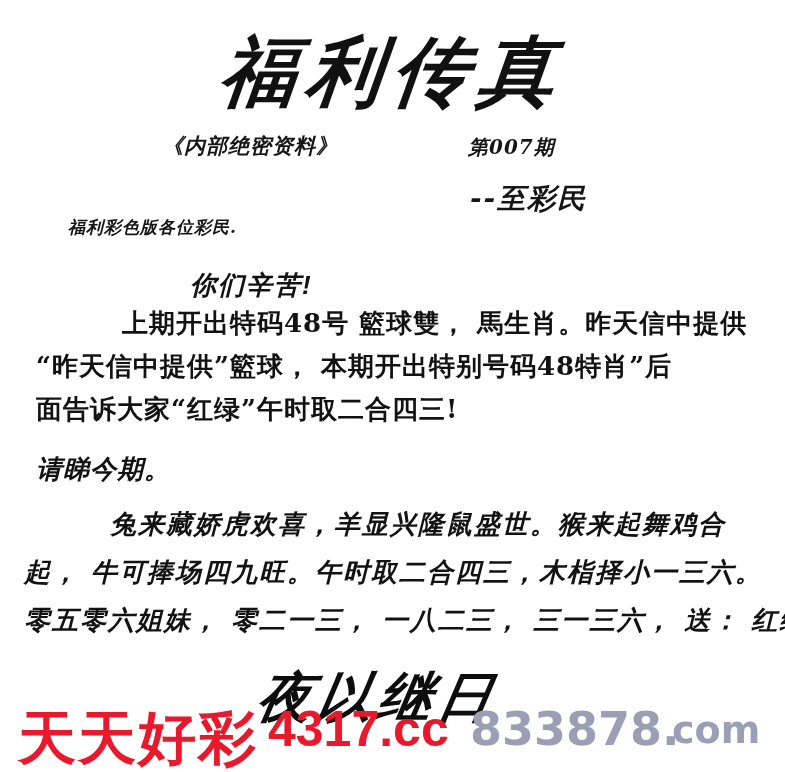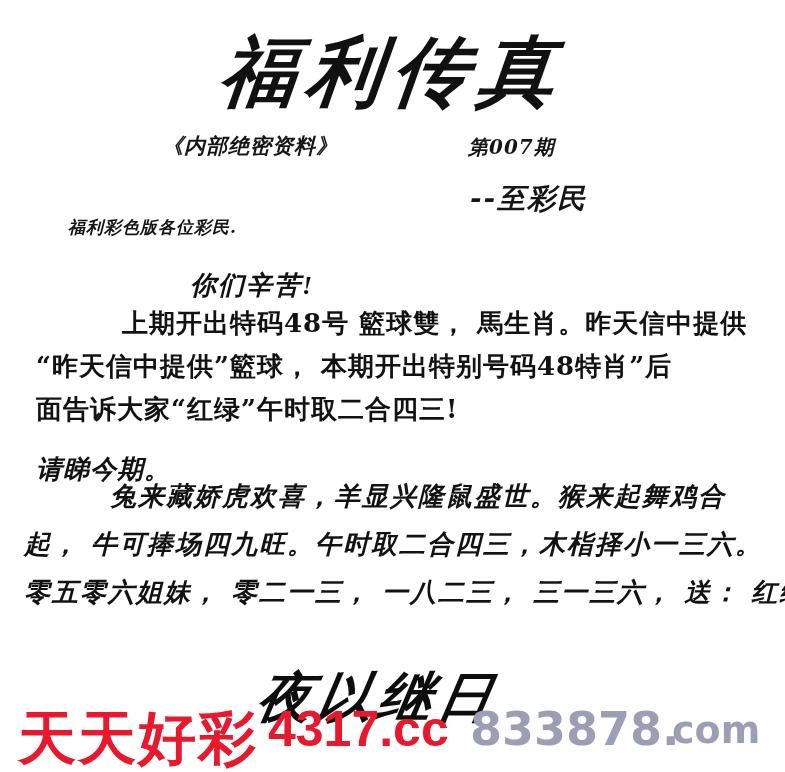--- a/index.html
+++ b/index.html
@@ -93,21 +93,21 @@
   
   .greeting {
     position: absolute;
     top: 268px;
     left: 190px;
     font-size: 26px;
     font-style: italic;
     font-weight: bold;
     color: #121212;
     letter-spacing: 2px;
-    font-family: Liberation Serif, serif;
+    font-family: Liberation Sans, sans-serif;
   }
   .body-block {
     position: absolute;
     top: 302px;
     left: 36px;
     width: 718px;
   }
   .body-line {
     font-size: 26px;
     font-weight: bold;
@@ -127,21 +127,21 @@
     font-size: 26px;
     font-style: italic;
     font-weight: bold;
     color: #121212;
     letter-spacing: 1px;
     font-family: "DejaVu Serif", serif;
   }
 
   .poem-block {
     position: absolute;
-    top: 472px;
+    top: 500px;
     left: 24px;
     width: 740px;
   }
   .poem-line {
     font-size: 26px;
     font-style: italic;
     font-weight: bold;
     color: #121212;
     letter-spacing: 2px;
     line-height: 48px;

